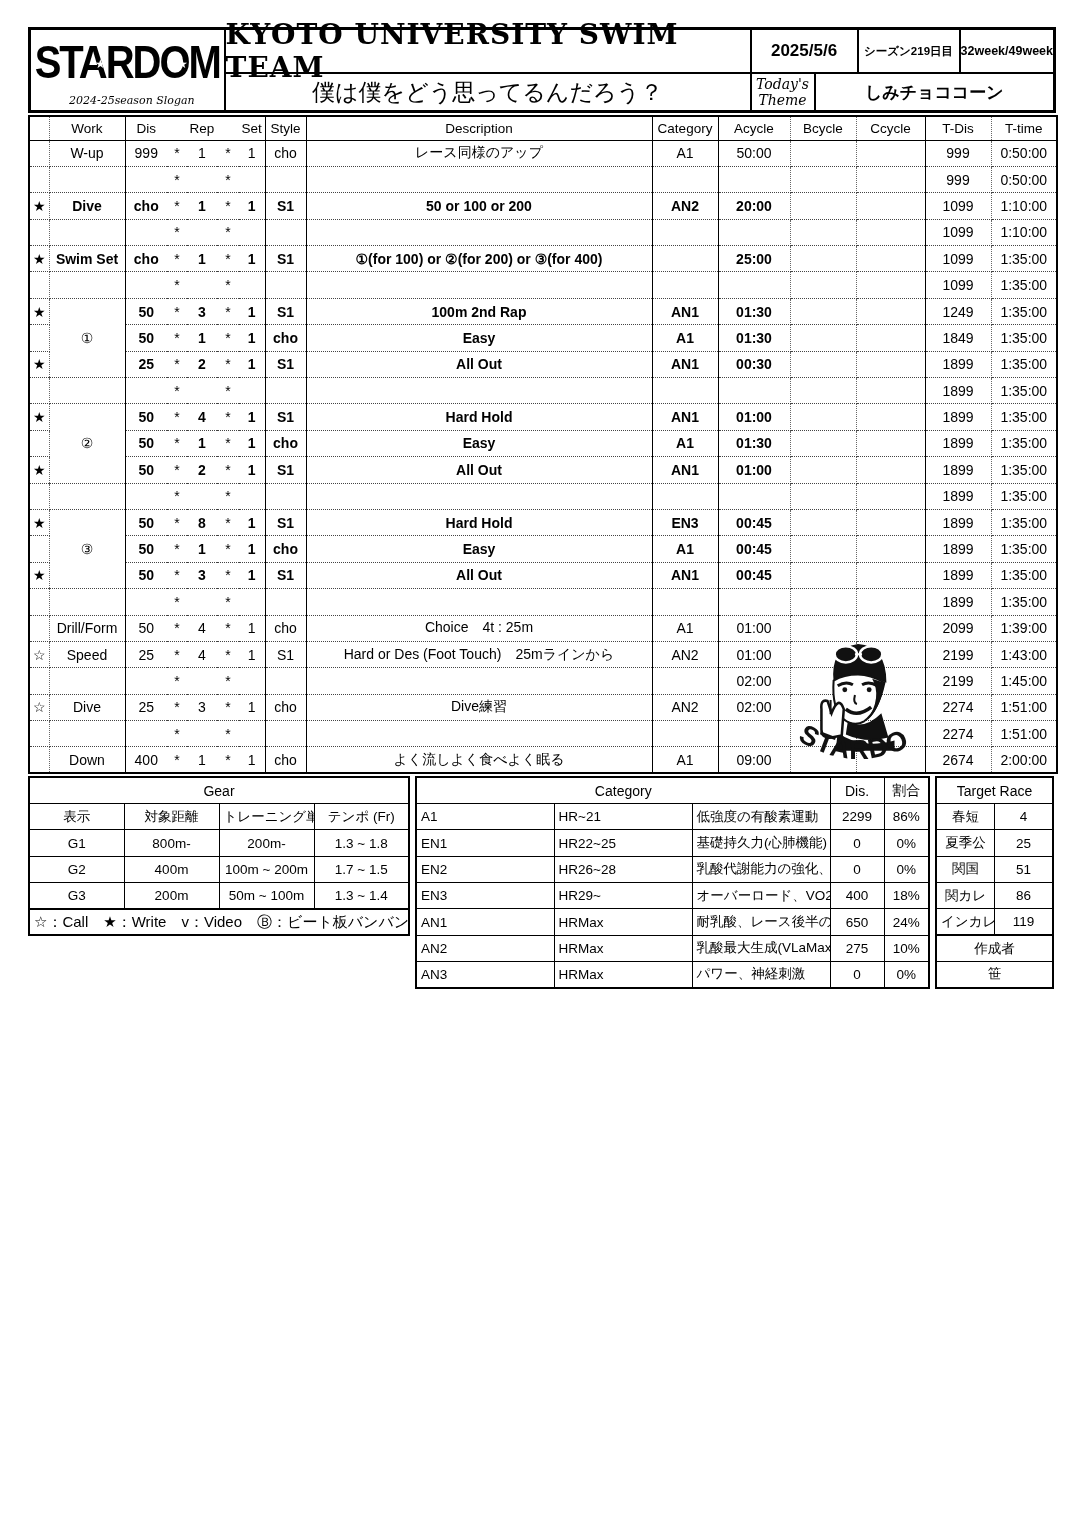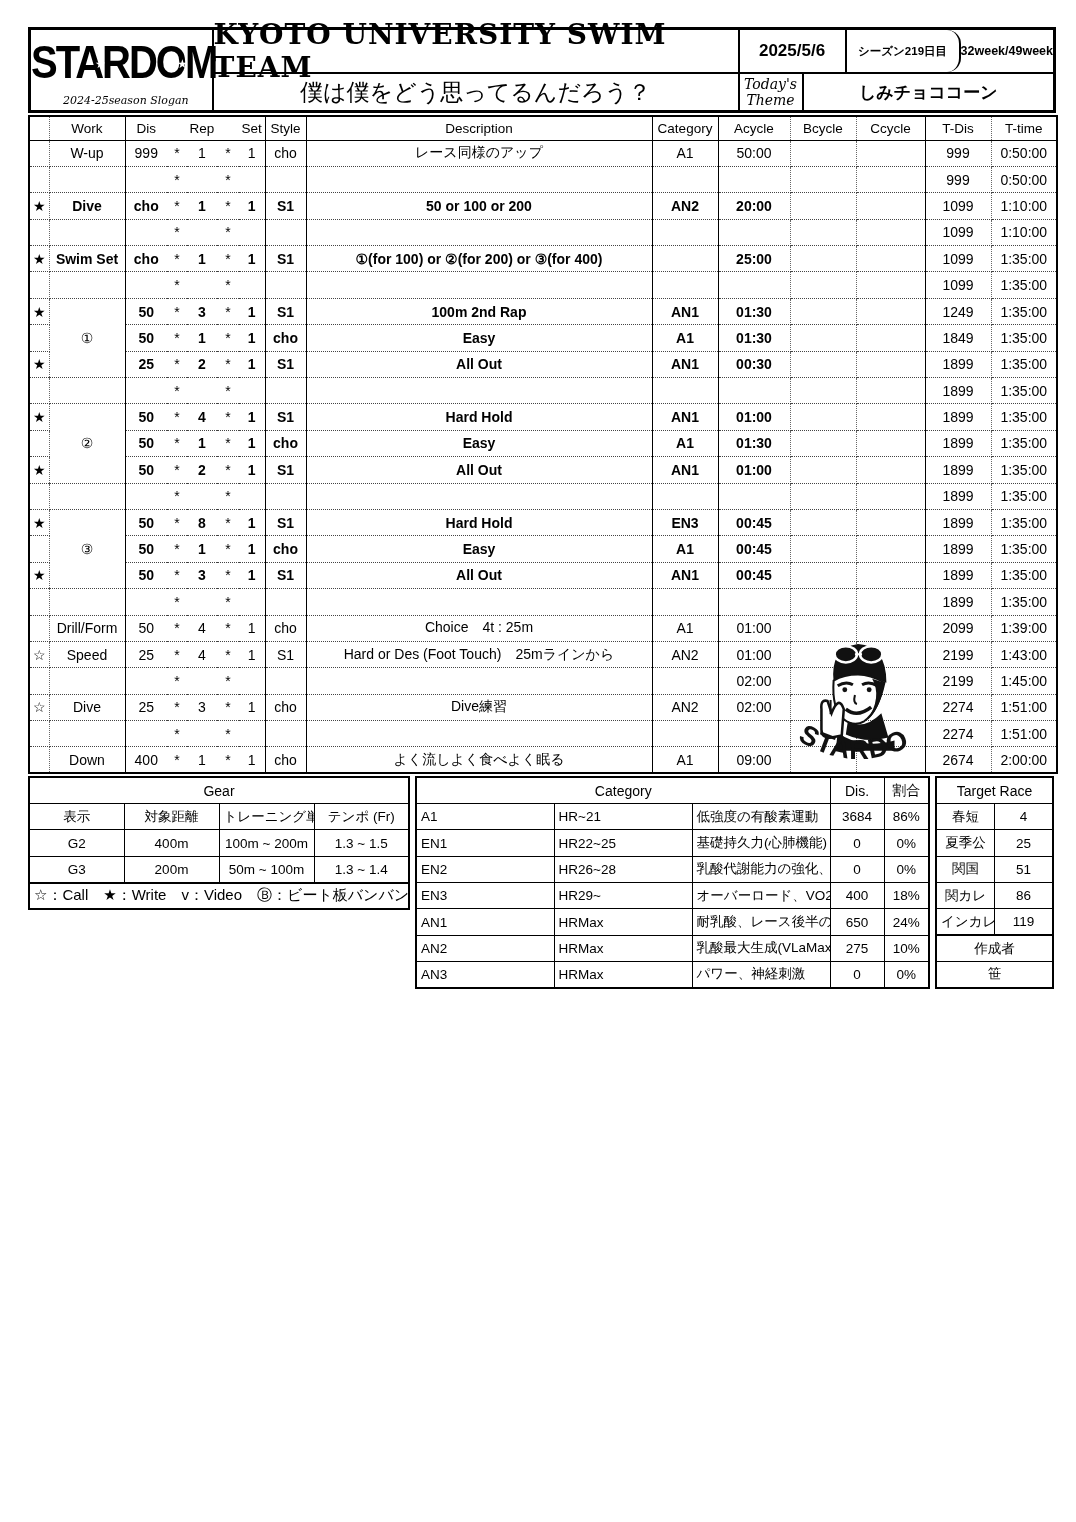--- a/index.html
+++ b/index.html
@@ -26,21 +26,21 @@
     font-family:"DejaVu Serif", serif; font-style:italic; font-size:11px;padding-left:9px;
   }
   .hdr-right { flex:1; display:flex; flex-direction:column; }
   .hdr-row1 { display:flex; height:44px; border-bottom:2px solid #000; }
   .hdr-row2 { display:flex; flex:1; }
   .title-cell {
     width:526px; border-right:2px solid #000; display:flex; align-items:center; justify-content:center;
     font-family:"DejaVu Serif", serif; font-weight:bold; font-size:28px; letter-spacing:1px;
   }
   .date-cell { width:107px; border-right:2px solid #000; display:flex; align-items:center; justify-content:center; font-weight:bold; font-size:17px; }
-  .season-cell { width:114px; border-right:2px solid #000; display:flex; align-items:center; justify-content:center; font-size:11.5px; font-weight:bold;border-radius:14px; }
+  .season-cell { width:102px; border-right:2px solid #000; display:flex; align-items:center; justify-content:center; font-size:11.5px; font-weight:bold; }
   .week-cell { flex:1; display:flex; align-items:center; justify-content:center; font-size:12.5px; font-weight:bold; }
   .slogan-cell {
     width:526px; border-right:2px solid #000; display:flex; align-items:center; justify-content:center;
     font-family:"DejaVu Serif", serif; font-size:23px;
   }
   .theme-label-cell {
     width:64px; border-right:2px solid #000; display:flex; align-items:center; justify-content:center; text-align:center;
     font-family:"DejaVu Serif", serif; font-style:italic; font-size:14px; line-height:1.15;
   }
   .theme-value-cell { flex:1; display:flex; align-items:center; justify-content:center; font-weight:bold; font-size:17px; }
@@ -554,24 +554,30 @@
           </tr>
         <tr>
           <td class="g-c1">表示</td>
           <td class="g-c2">対象距離</td>
           <td class="g-c3">トレーニング単位距離</td>
           <td class="g-c4">テンポ (Fr)</td>
         </tr>
         </tbody>
         <tbody>
           <tr>
+            <td class="g-c1">G1</td>
+            <td class="g-c2">800m-</td>
+            <td class="g-c3">200m-</td>
+            <td class="g-c4">1.3 ~ 1.8</td>
+          </tr>
+          <tr>
             <td class="g-c1">G2</td>
             <td class="g-c2">400m</td>
             <td class="g-c3">100m ~ 200m</td>
-            <td class="g-c4">1.3 ~ 1.5</td>
+            <td class="g-c4">1.7 ~ 1.5</td>
           </tr>
           <tr>
             <td class="g-c1">G3</td>
             <td class="g-c2">200m</td>
             <td class="g-c3">50m ~ 100m</td>
             <td class="g-c4">1.3 ~ 1.4</td>
           </tr>
         </tbody>
         <tbody>
           <tr class="legend-row">
@@ -586,21 +592,21 @@
           <th colspan="3">Category</th>
           <th class="k-c4">Dis.</th>
           <th class="k-c5">割合</th>
         </tr>
         </tbody>
         <tbody>
           <tr>
             <td class="k-c1 lft">A1</td>
             <td class="k-c2 lft">HR~21</td>
             <td class="k-c3 lft">低強度の有酸素運動</td>
-            <td class="k-c4">3684</td>
+            <td class="k-c4">2299</td>
             <td class="k-c5">86%</td>
           </tr>
           <tr>
             <td class="k-c1 lft">EN1</td>
             <td class="k-c2 lft">HR22~25</td>
             <td class="k-c3 lft">基礎持久力(心肺機能)</td>
             <td class="k-c4">0</td>
             <td class="k-c5">0%</td>
           </tr>
           <tr>

